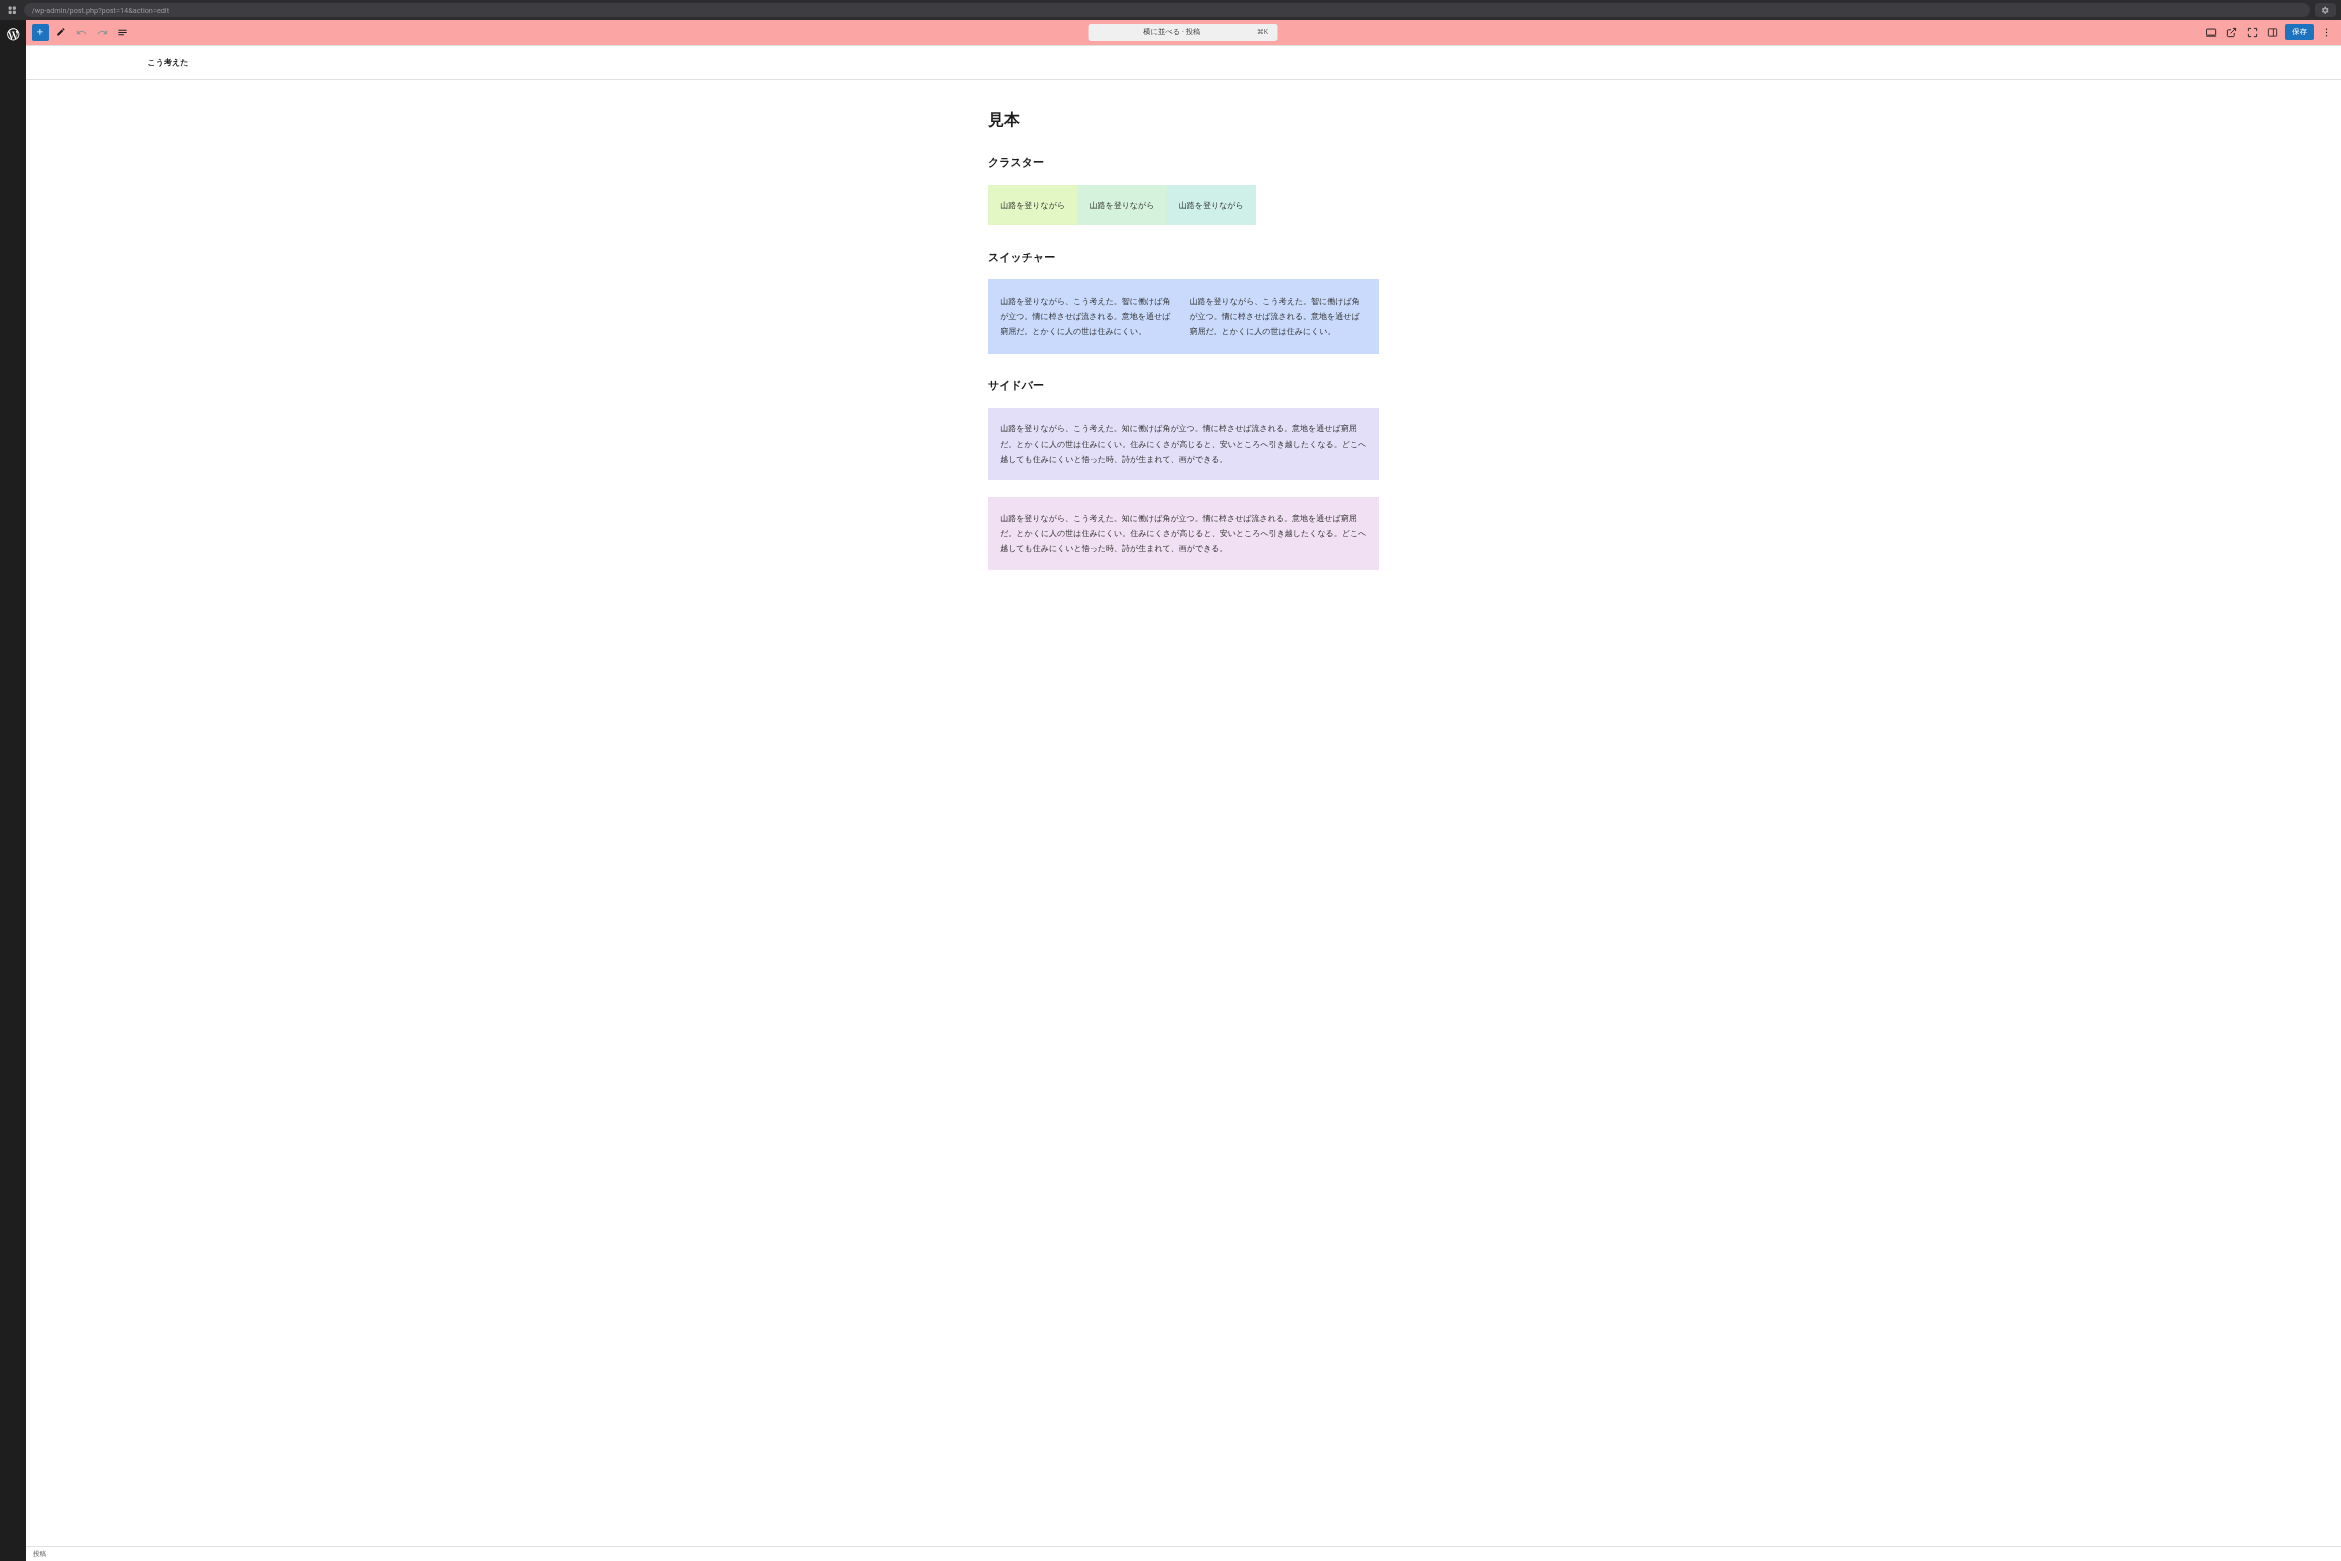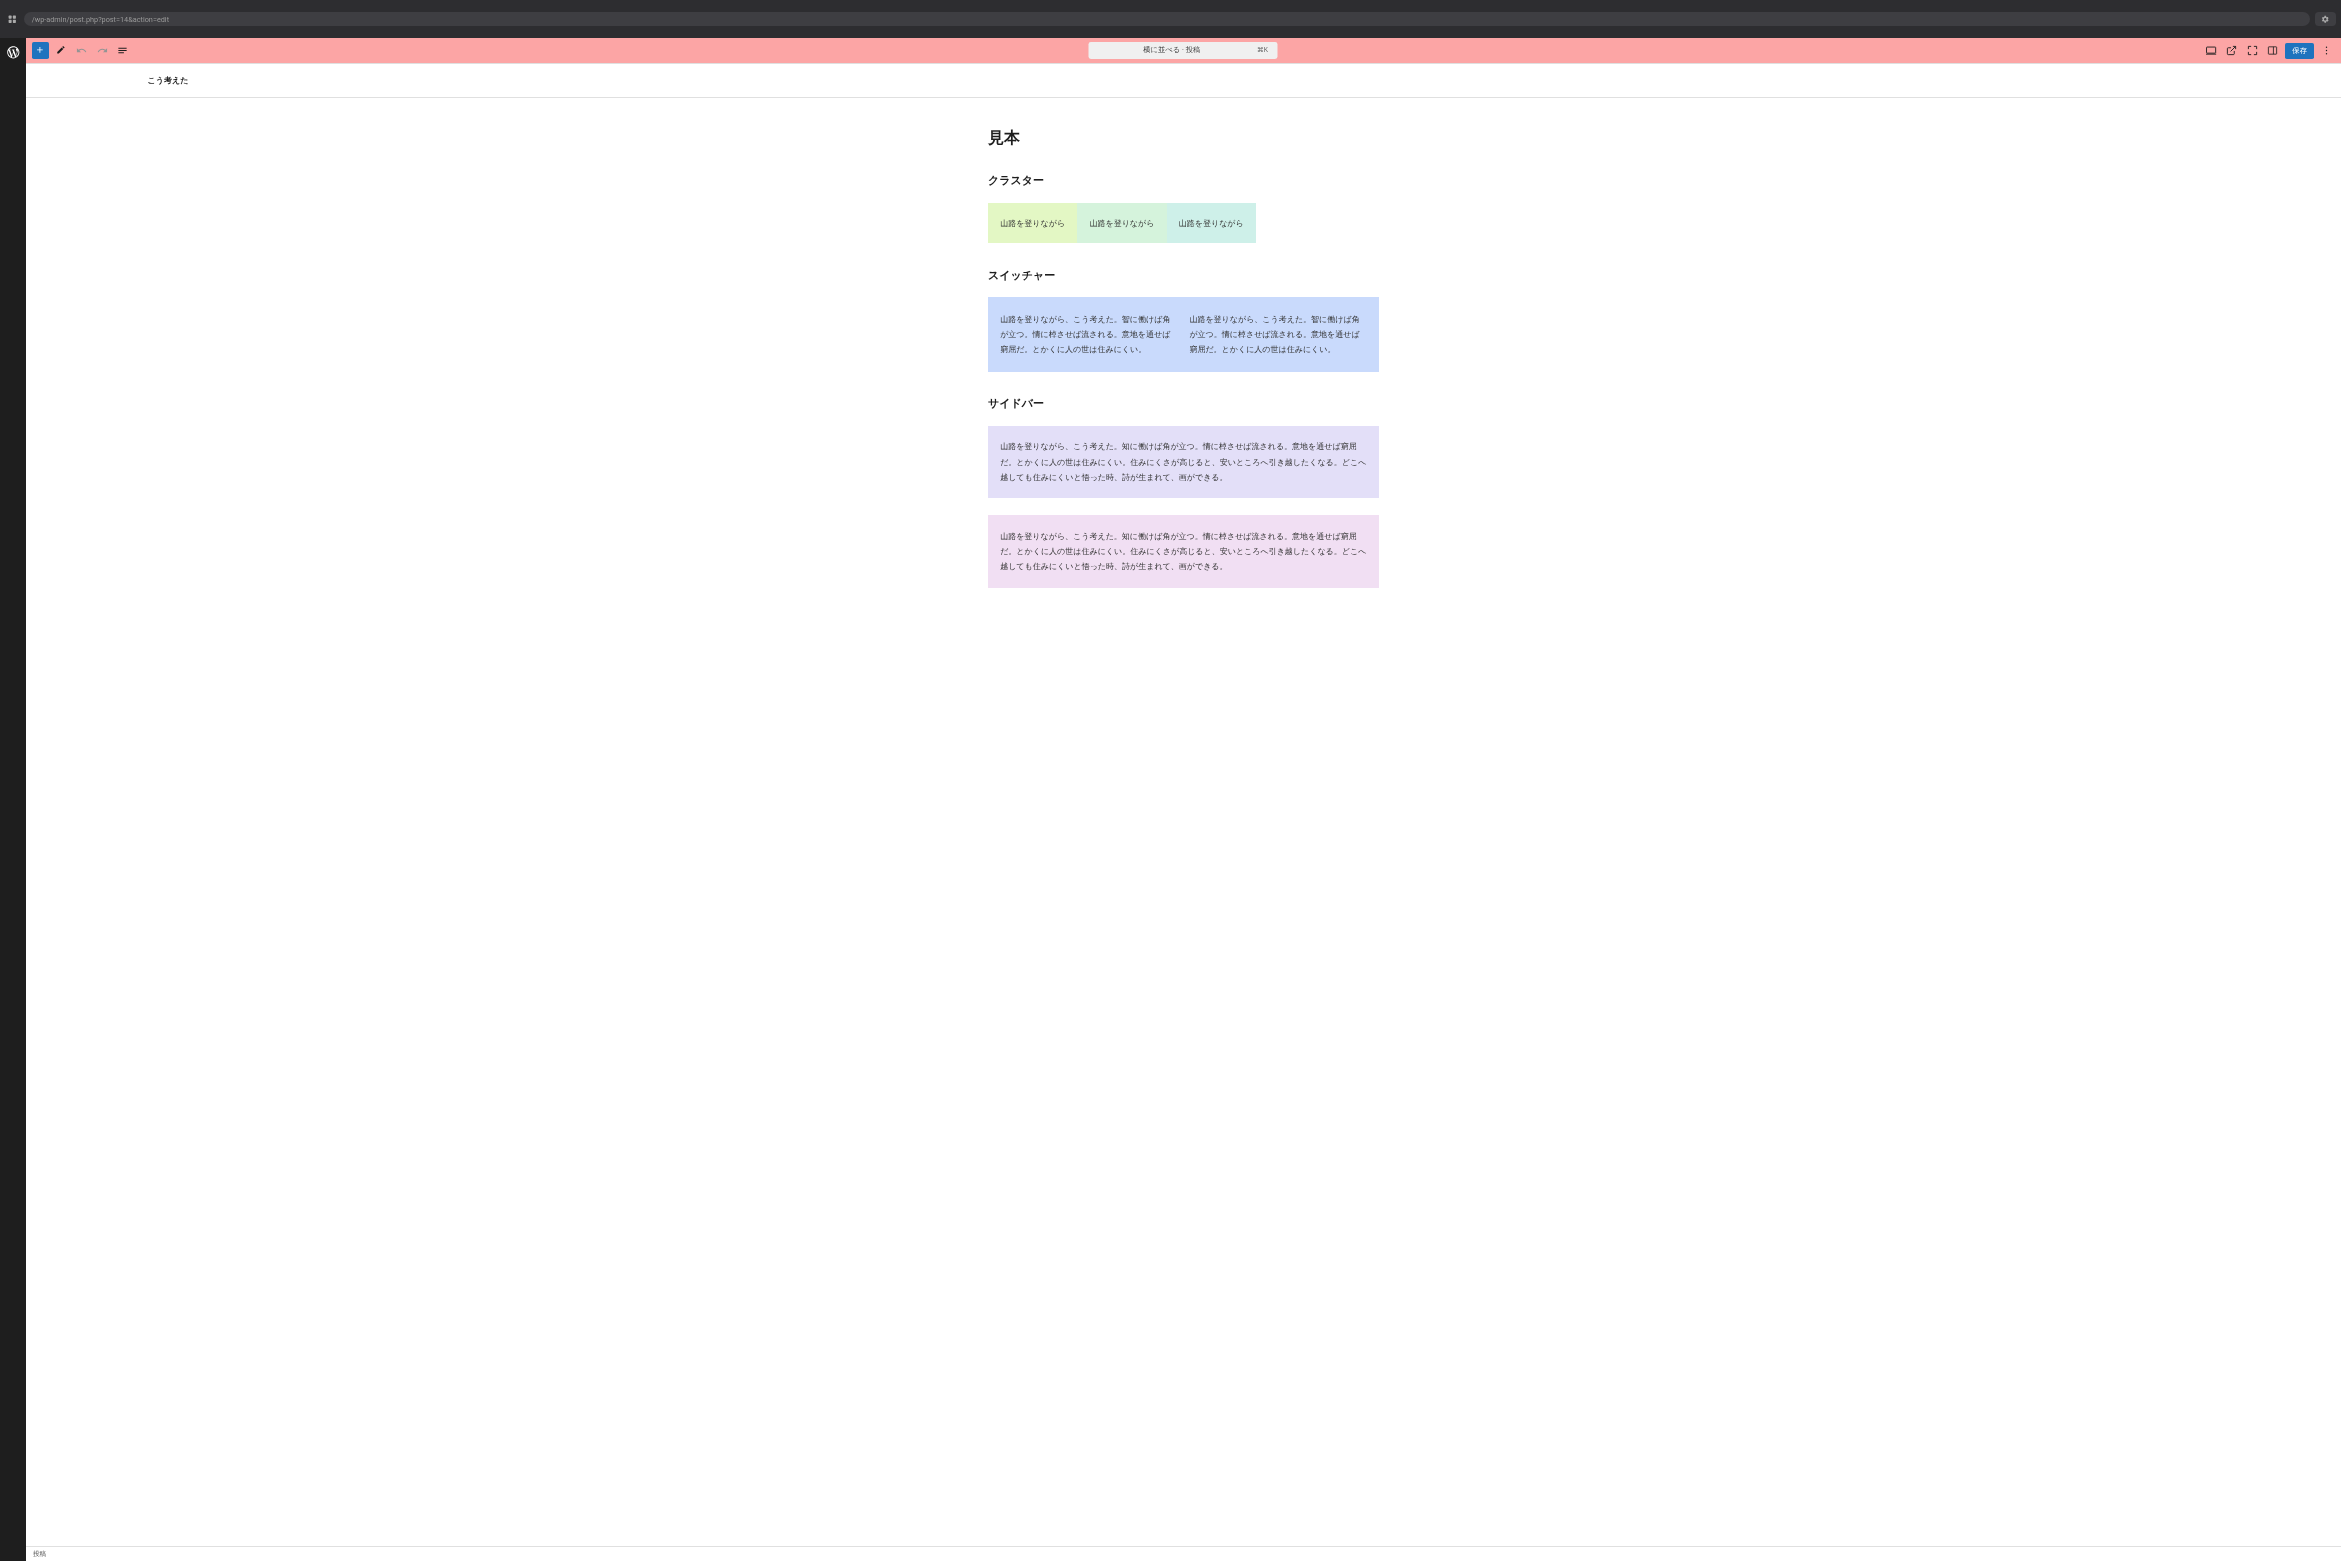--- a/index.html
+++ b/index.html
@@ -13,21 +13,21 @@
       background: #fff;
       height: 100vh;
       display: flex;
       flex-direction: column;
       overflow: hidden;
     }
 
     
     .browser-chrome {
       background: #2d2d30;
-      height: 38px;
+      height: 20px;
       display: flex;
       align-items: center;
       padding: 0 4.9px;
       gap: 4.9px;
     }
 
     .browser-icon {
       width: 14.6px;
       height: 14.6px;
       display: flex;
@@ -151,21 +151,21 @@
     }
 
     .shortcut {
       font-size: 6.7px;
       color: #666;
     }
 
     .toolbar-right {
       margin-left: auto;
       display: flex;
-      align-items: flex-end;
+      align-items: center;
       gap: 3.7px;
     }
 
     .save-btn {
       background: #1e73be;
       color: #fff;
       padding: 3px 7.3px;
       border-radius: 1.8px;
       font-size: 7.3px;
       cursor: pointer;

